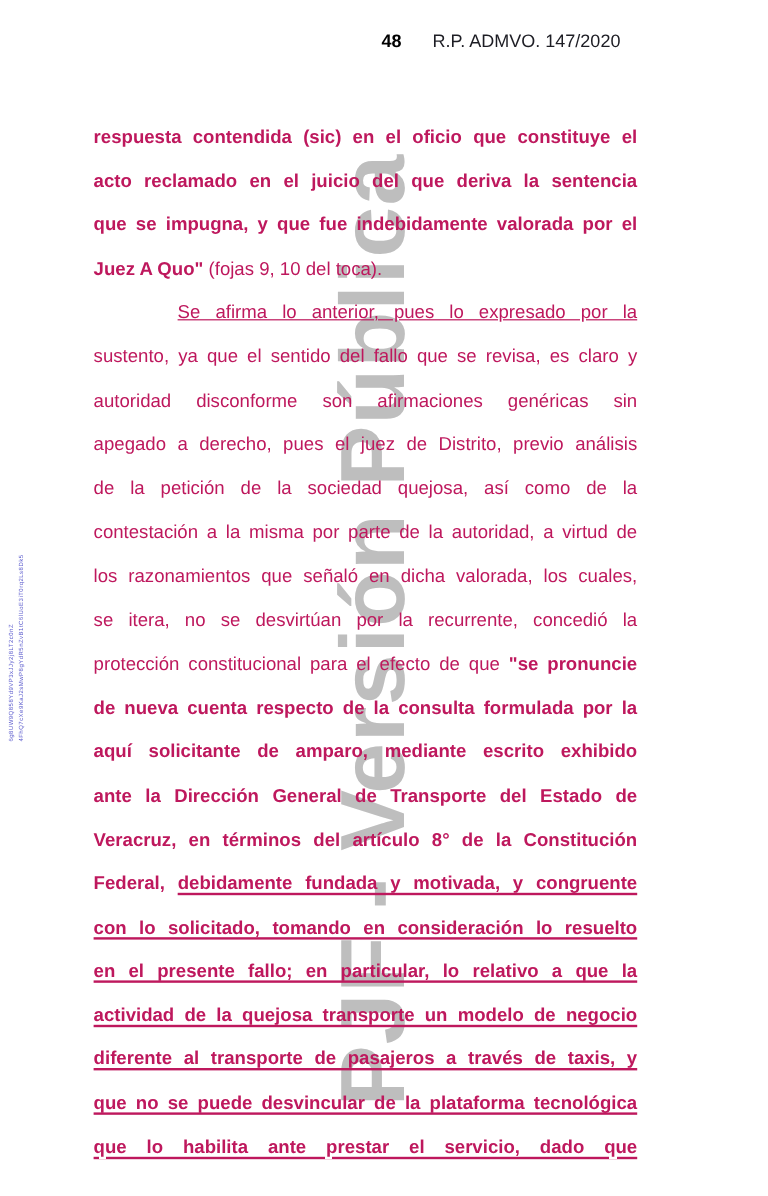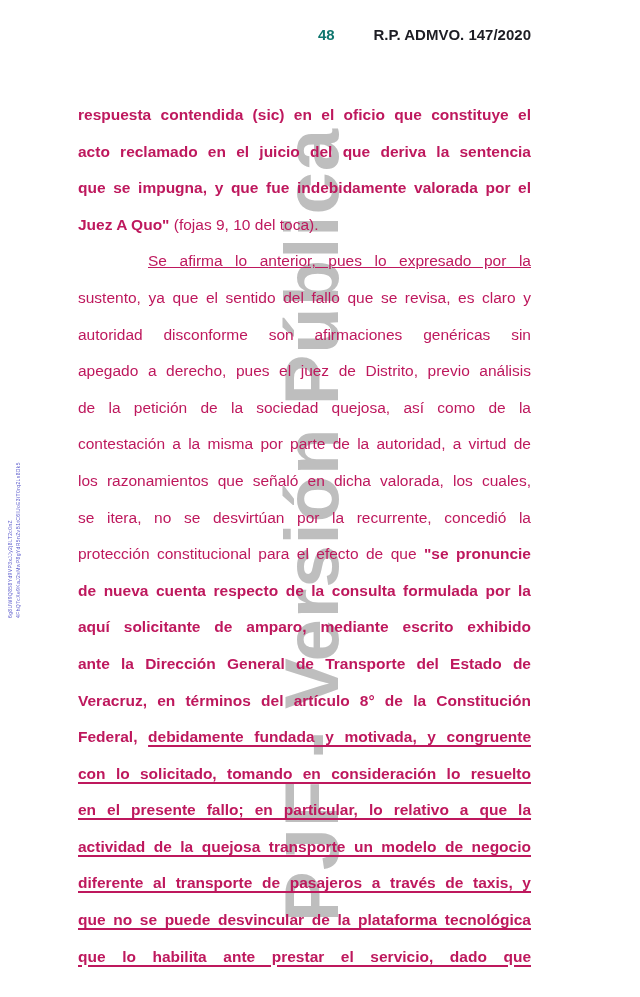--- a/index.html
+++ b/index.html
@@ -40,25 +40,25 @@
     line-height:8px;
     letter-spacing:.4px;
     white-space:nowrap;
   }
   .edge-code span{display:block;}
 
   
   .header{position:absolute;top:26px;left:0;right:0;height:20px;z-index:2;}
   .page-number{
     position:absolute;left:318px;top:0;
-    font-size:15px;font-weight:bold;color:#0f766e;
+    font-size:15px;font-weight:bold;color:#000000;
   }
   .case-number{
-    position:absolute;right:109px;top:0;
-    font-size:15px;font-weight:bold;color:#1d1d24;
+    position:absolute;right:123px;top:0;
+    font-size:15px;font-weight:normal;color:#1d1d24;
   }
 
   
   .body-text{
     position:absolute;
     left:78px;top:97px;
     width:453px;
     z-index:2;
     color:#1d1d24;
     font-size:15.5px;

